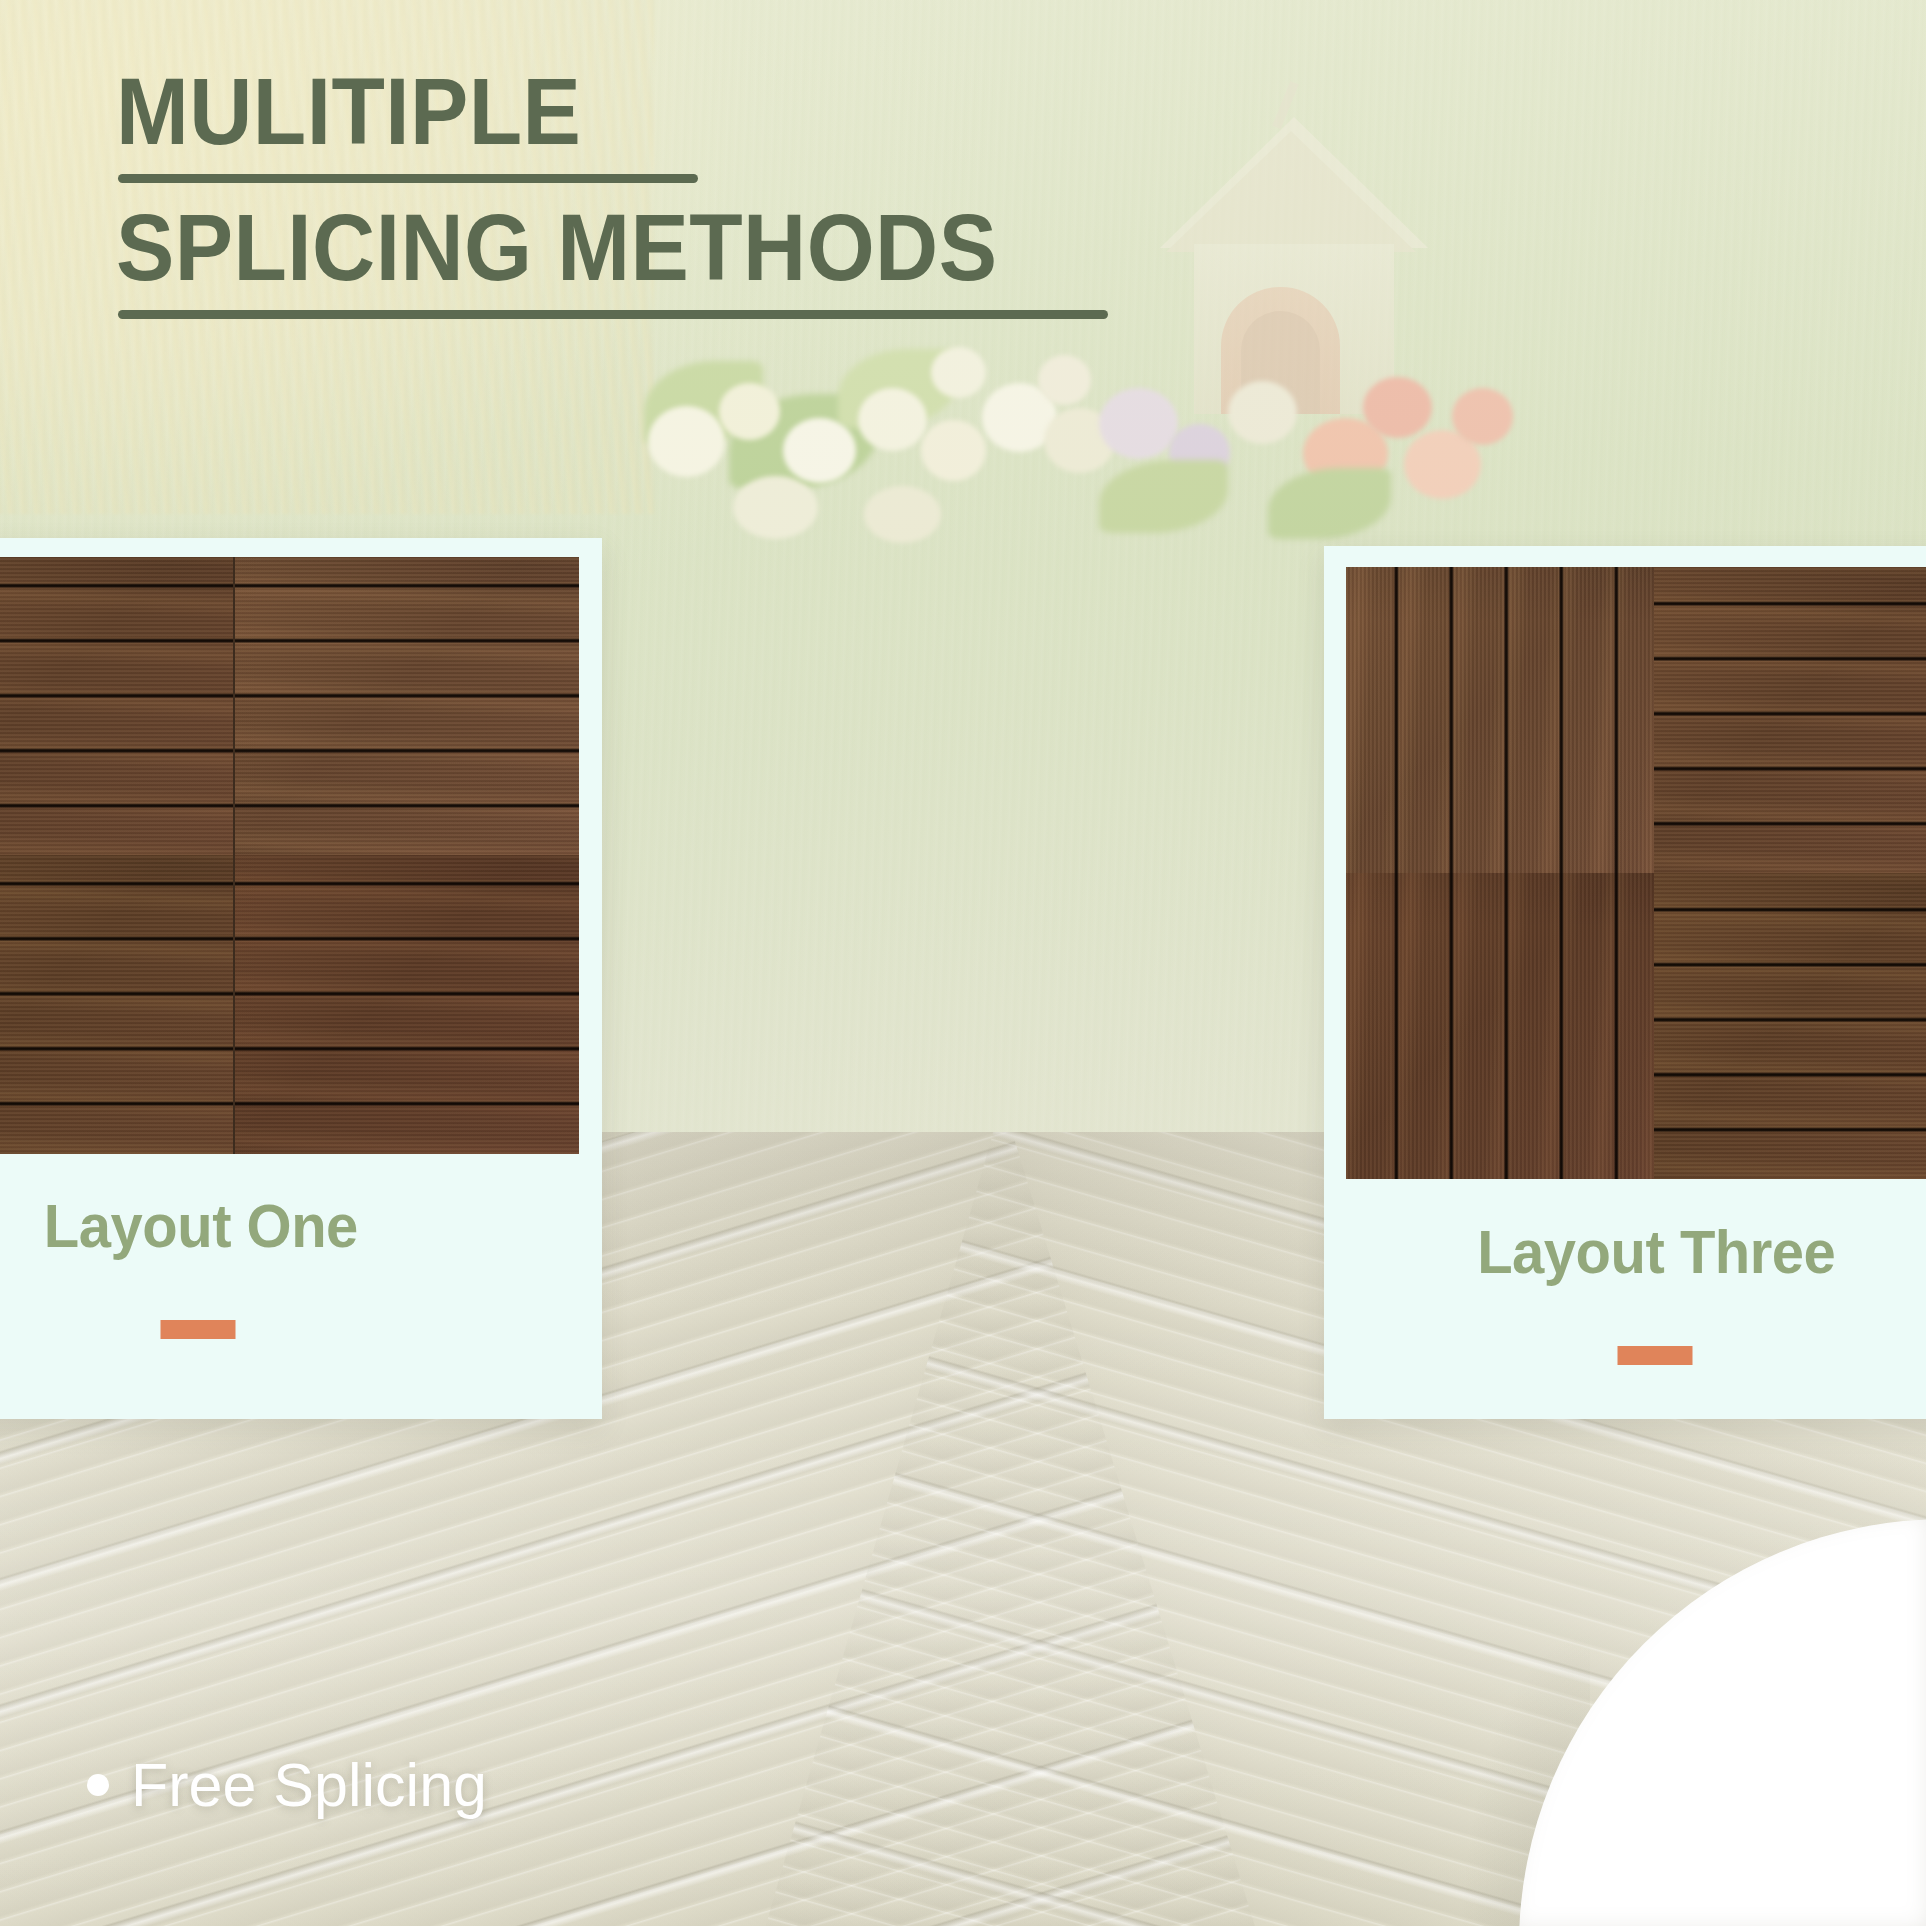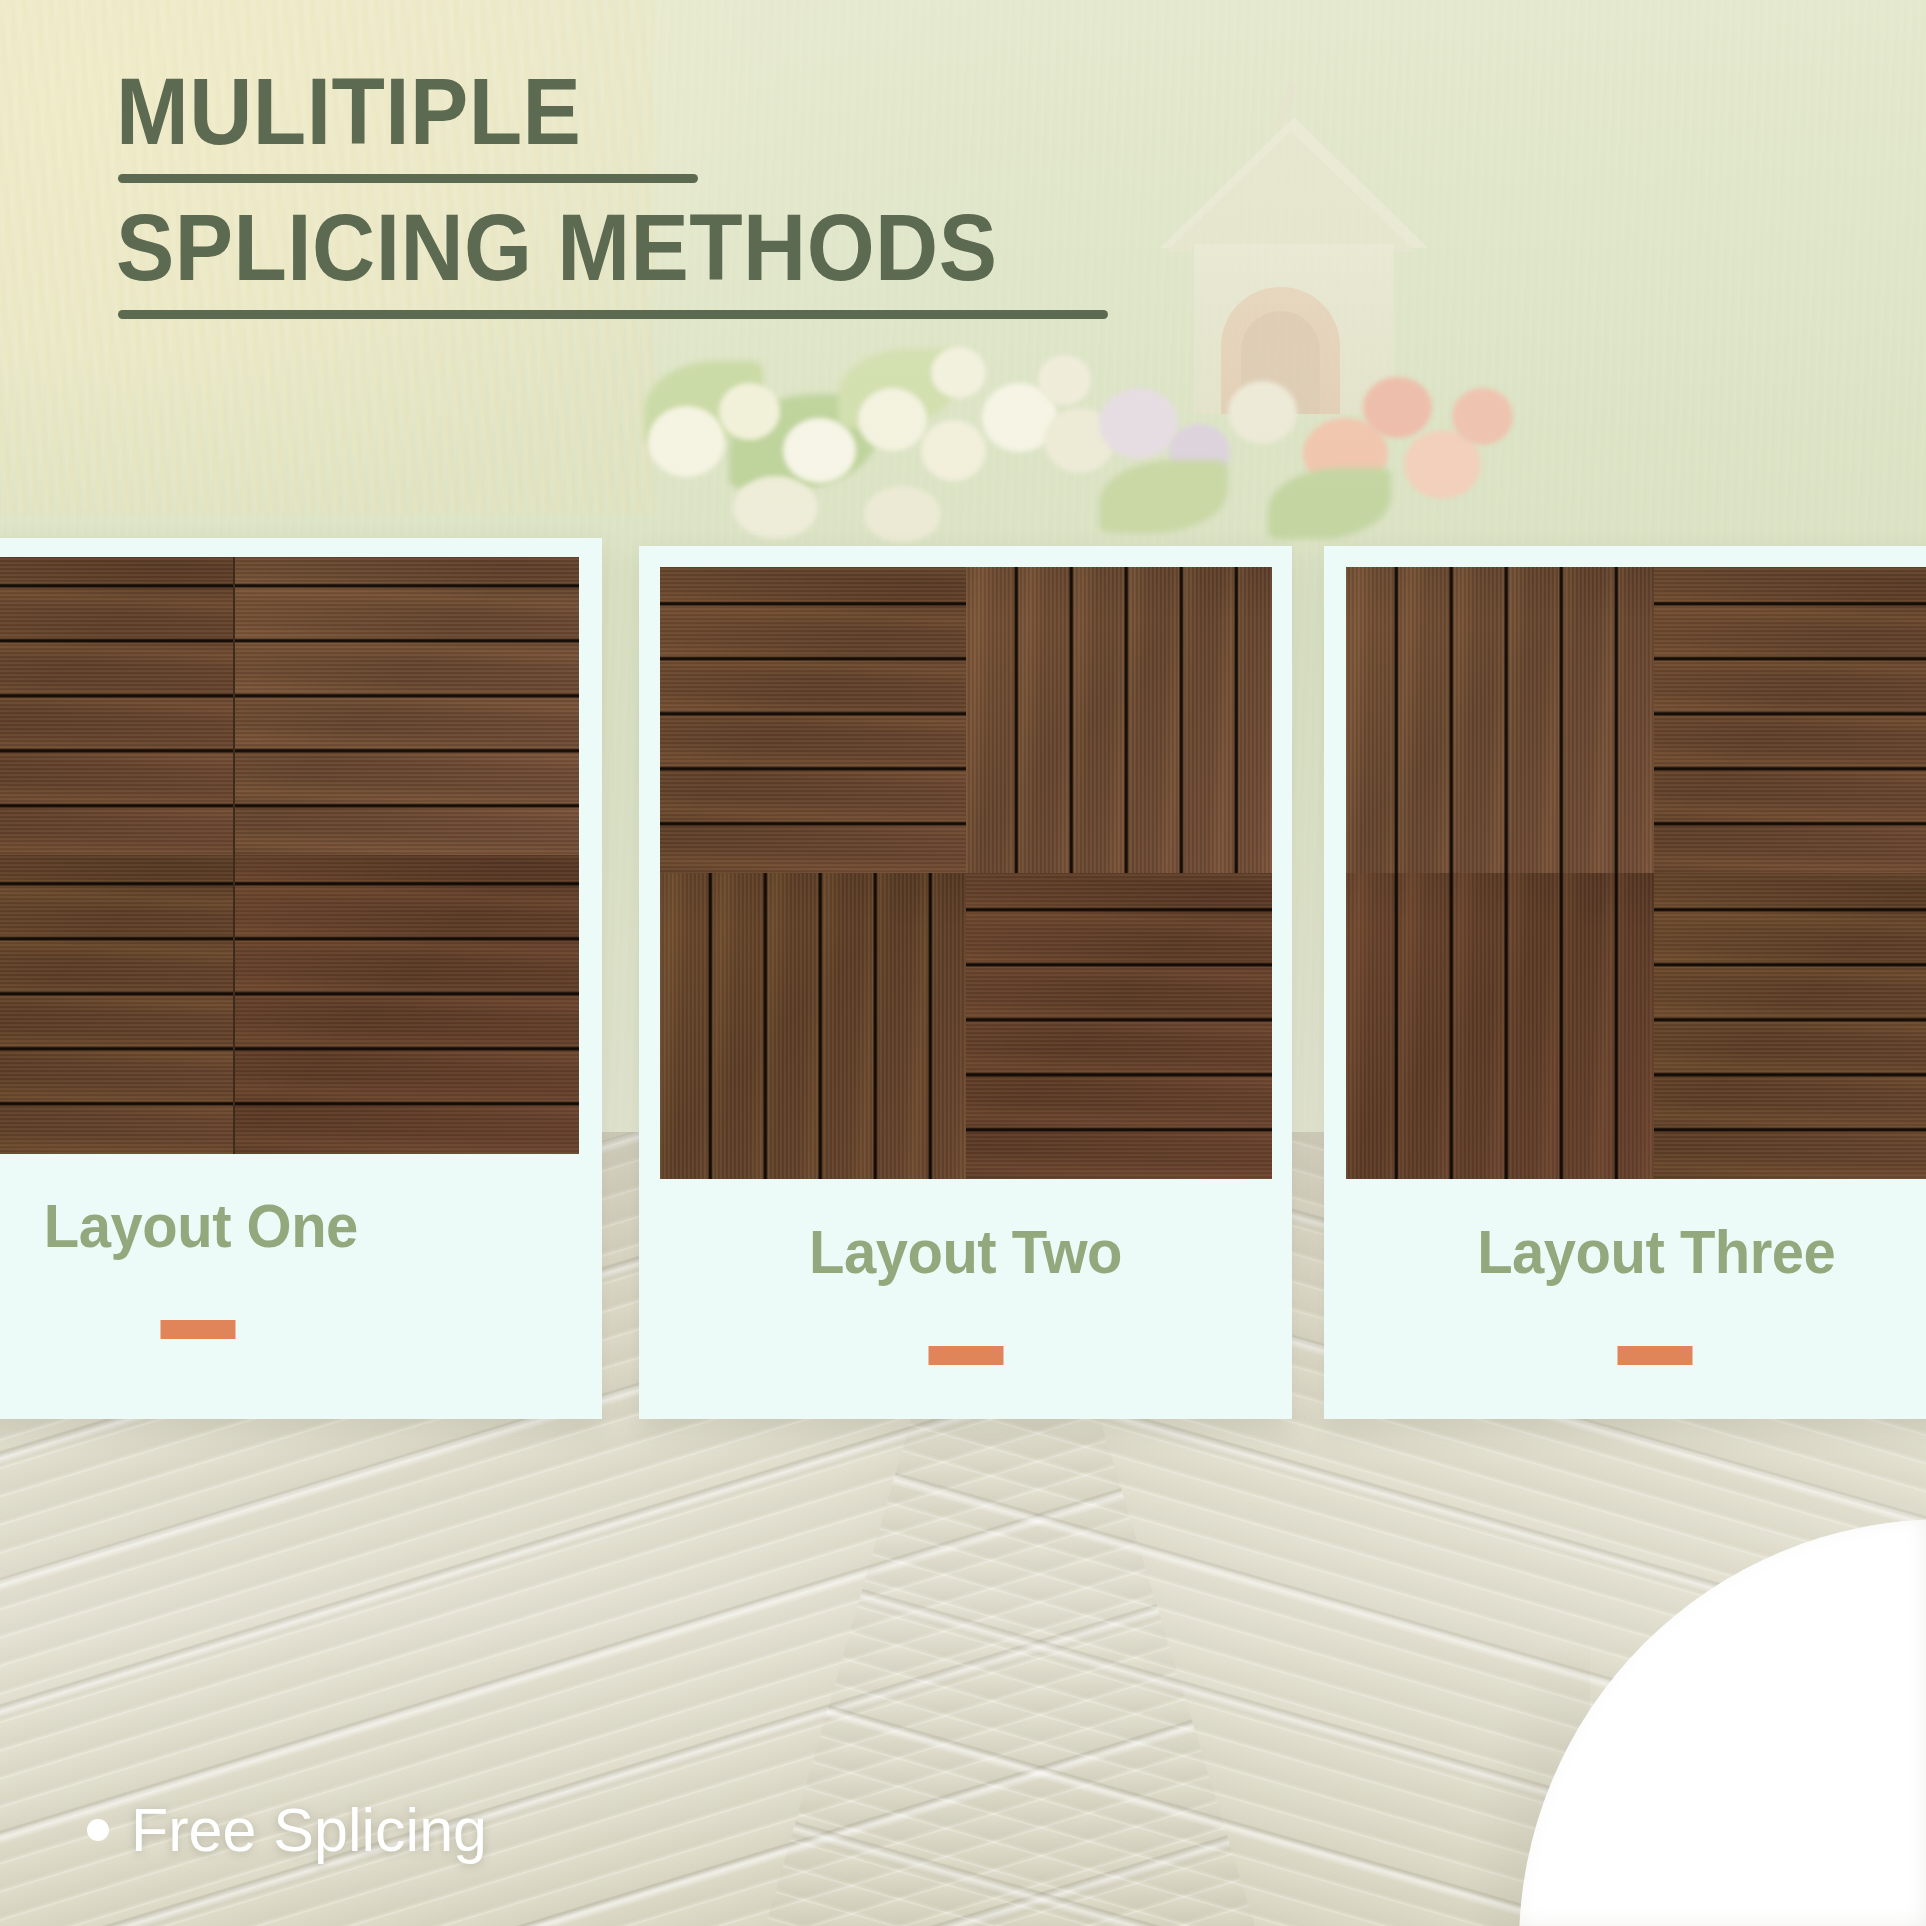--- a/index.html
+++ b/index.html
@@ -363,21 +363,20 @@
   .tone-c { filter: brightness(1.07) saturate(0.95); }
   .tone-d { filter: brightness(0.97) saturate(1.03) hue-rotate(2deg); }
 
   
   .bullet-row {
     position: absolute;
     left: 87px; top: 1750px;
     display: flex;
     align-items: center;
     gap: 22px;
-    margin-top: 45px;
   }
   .bullet-dot {
     width: 22px; height: 22px;
     border-radius: 50%;
     background: #ffffff;
     flex: none;
   }
   .bullet-text {
     font-family: "Liberation Sans", sans-serif;
     font-size: 61px;
@@ -471,30 +470,20 @@
       <div class="tile-window" id="win-1">
         <div class="tile h tone-a" style="left:-4px;   top:0px;   width:348px; height:299px;"></div>
         <div class="tile h tone-c" style="left:346px;  top:0px;   width:348px; height:299px;"></div>
         <div class="tile h tone-d" style="left:-4px;   top:298px; width:348px; height:299px;"></div>
         <div class="tile h tone-b" style="left:346px;  top:298px; width:348px; height:299px;"></div>
       </div>
       <div class="card-label" id="lab-1">Layout One</div>
       <div class="accent-bar" id="bar-1"></div>
     </div>
 
-    <div class="card" id="card-2">
-      <div class="tile-window" id="win-2">
-        <div class="tile h tone-a" style="left:0px;   top:0px;   width:307px; height:307px;"></div>
-        <div class="tile v tone-c" style="left:306px; top:0px;   width:307px; height:307px;"></div>
-        <div class="tile v tone-d" style="left:0px;   top:306px; width:307px; height:307px;"></div>
-        <div class="tile h tone-b" style="left:306px; top:306px; width:307px; height:307px;"></div>
-      </div>
-      <div class="card-label" id="lab-2">Layout Two</div>
-      <div class="accent-bar" id="bar-2"></div>
-    </div>
 
     <div class="card" id="card-3">
       <div class="tile-window" id="win-3">
         <div class="tile v tone-c" style="left:0px;   top:0px;   width:309px; height:307px;"></div>
         <div class="tile h tone-a" style="left:308px; top:0px;   width:309px; height:307px;"></div>
         <div class="tile v tone-b" style="left:0px;   top:306px; width:309px; height:307px;"></div>
         <div class="tile h tone-d" style="left:308px; top:306px; width:309px; height:307px;"></div>
       </div>
       <div class="card-label" id="lab-3">Layout Three</div>
       <div class="accent-bar" id="bar-3"></div>

